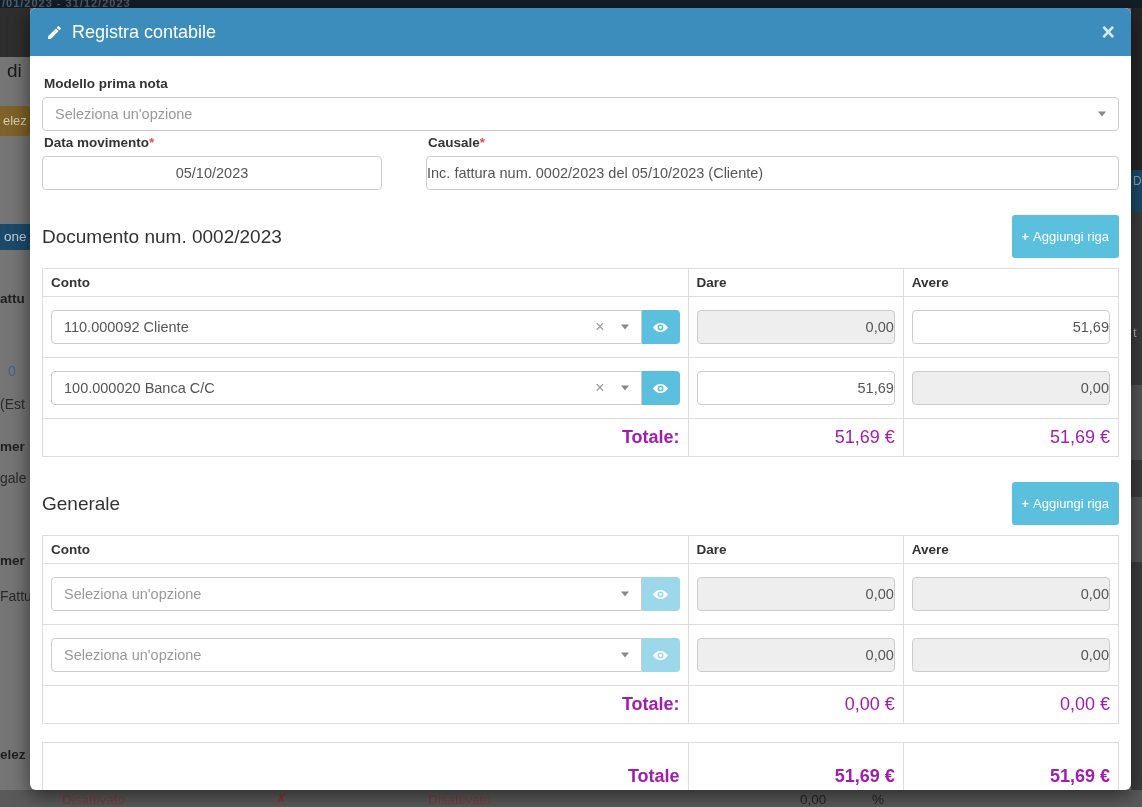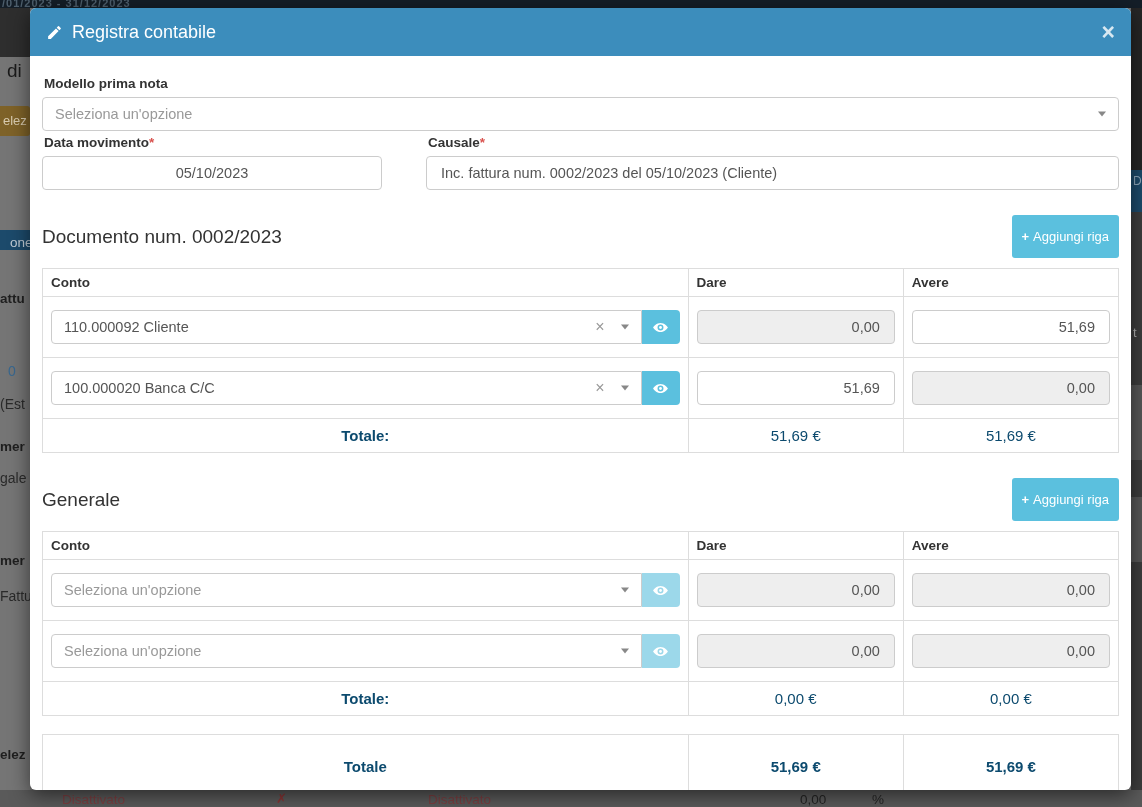--- a/index.html
+++ b/index.html
@@ -32,21 +32,21 @@
   .sel-box { position:relative; height:34px; border:1px solid #ccc; border-radius:4px; background:#fff;
     display:flex; align-items:center; padding:0 12px; font-size:14.5px; color:#555; cursor:pointer; }
   .sel-box .ph { color:#999; }
   .caret { position:absolute; right:12px; top:50%; transform:translateY(-50%); width:0; height:0;
     border-left:4px solid transparent; border-right:4px solid transparent; border-top:5px solid #888; }
   .clear-x { position:absolute; right:36px; top:50%; transform:translateY(-50%); color:#999;
     font-size:16px; line-height:1; cursor:pointer; }
 
   .fields-row { display:flex; gap:44px; margin-top:4px; }
   input.txt { height:34px; border:1px solid #ccc; border-radius:4px; font-size:14.5px; color:#555;
-    padding:0 14px; font-family:"Liberation Sans", sans-serif; outline:none; background:#fff; }
+    padding:0 0; font-family:"Liberation Sans", sans-serif; outline:none; background:#fff; }
   .date-col { width:340px; }
   .date-col input { width:100%; text-align:center; }
   .causale-col { flex:1; }
   .causale-col input { width:100%; color:#555; }
 
   .section { margin-top:25px; }
   .section-head { display:flex; justify-content:space-between; align-items:center; margin-bottom:10px; }
   .section-title { font-size:19px; font-weight:400; color:#333; }
   .btn { border:none; border-radius:3px; color:#fff; cursor:pointer;
     font-family:"Liberation Sans", sans-serif; }
@@ -60,21 +60,21 @@
   col.c-conto { width:60%; } col.c-dare { width:20%; } col.c-avere { width:20%; }
 
   .sel-group { display:flex; }
   .sel-group .sel-box { flex:1; border-radius:4px 0 0 4px; }
   .btn-eye { width:38px; height:34px; background:#5bc0de; border:none; border-radius:0 4px 4px 0;
     display:flex; align-items:center; justify-content:center; cursor:pointer; flex:0 0 38px; }
   .btn-eye.dim { background:#9cd8ea; }
   input.num { width:100%; text-align:right; }
   input.num[disabled], input.num.disabled { background:#eee; color:#555; }
 
-  tr.tot td { padding:8px; font-size:15px; color:#0c4a6e;text-align:center; }
+  tr.tot td { padding:8px; font-size:18px; color:#a21caf; }
   .t-label { text-align:right; font-weight:bold; }
   .t-val { text-align:right; }
 
   table.summary { margin-top:18px; }
   table.summary td { padding:23px 8px; }
   table.summary .t-label, table.summary .t-val { font-weight:bold; }
 
   .modal-footer { display:flex; justify-content:flex-end; gap:8px; padding:20px 12px 24px 12px; }
   .btn-lg { font-size:15px; padding:8px 14px; border-radius:4px; }
   .btn-info { background:#5bc0de; }
@@ -84,21 +84,21 @@
 <body>
 
 <div class="bg-abs bg-topbar">
   <span>/01/2023 - 31/12/2023</span>
 </div>
 
 <div class="bg-abs left-strip">
   <div class="left-dark"></div>
   <span class="frag" style="left:7px;top:52px;font-size:19px;color:#1a1a1a;">di</span>
   <span class="frag" style="left:0;top:98px;width:30px;height:30px;background:#7e6228;border-radius:0 3px 3px 0;color:#d8cbb0;font-size:13px;line-height:30px;padding-left:3px;">elez</span>
-  <span class="frag" style="left:0;top:222px;width:30px;height:20px;background:#1c4a6b;color:#c2cdd6;font-size:13.5px;line-height:26px;padding-left:10px;">one</span>
+  <span class="frag" style="left:0;top:216px;width:30px;height:26px;background:#1c4a6b;color:#c2cdd6;font-size:13.5px;line-height:26px;padding-left:4px;">one</span>
   <span class="frag" style="left:0;top:283px;font-size:13.5px;font-weight:bold;color:#1f1f1f;">attu</span>
   <span class="frag" style="left:8px;top:355px;font-size:14px;color:#38678f;">0</span>
   <span class="frag" style="left:0;top:388px;font-size:14px;color:#2a2a2a;">(Est</span>
   <span class="frag" style="left:0;top:431px;font-size:13.5px;font-weight:bold;color:#1f1f1f;">mer</span>
   <span class="frag" style="left:0;top:462px;font-size:14px;color:#2a2a2a;">gale</span>
   <span class="frag" style="left:0;top:545px;font-size:13.5px;font-weight:bold;color:#1f1f1f;">mer</span>
   <span class="frag" style="left:0;top:580px;font-size:14px;color:#2a2a2a;">Fattu</span>
   <span class="frag" style="left:0;top:739px;font-size:13.5px;font-weight:bold;color:#1f1f1f;">elez</span>
 </div>
 

